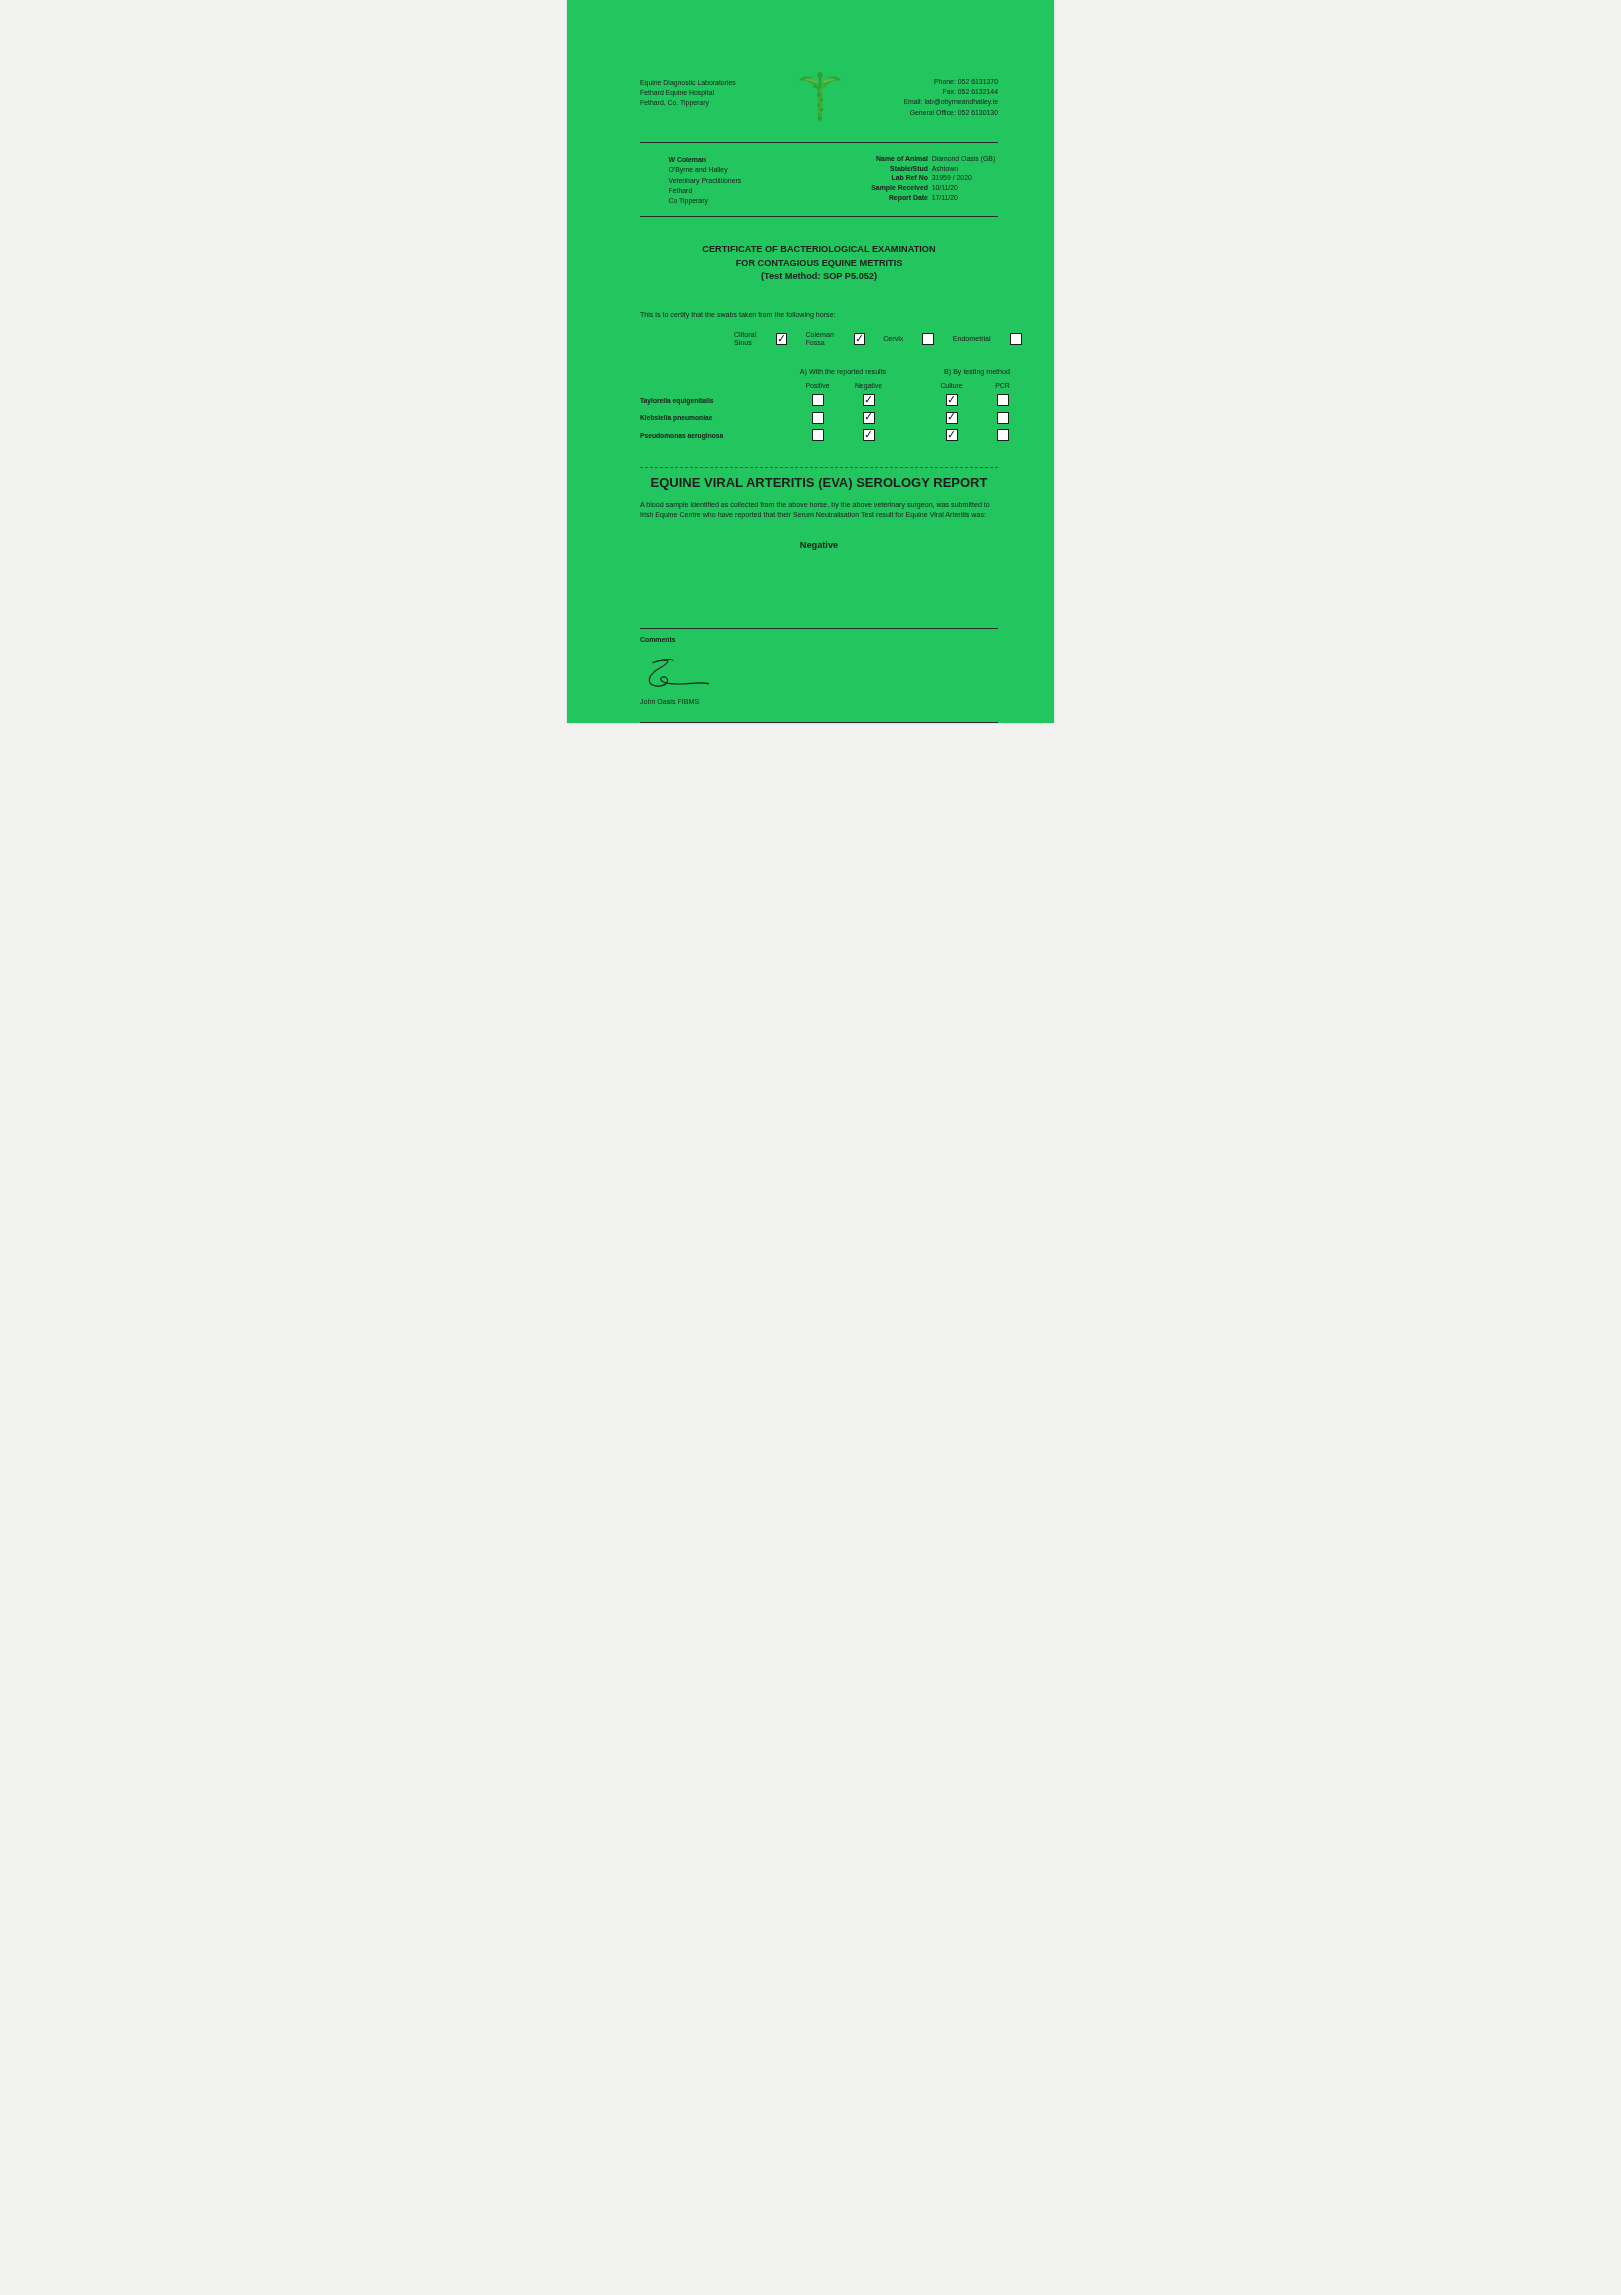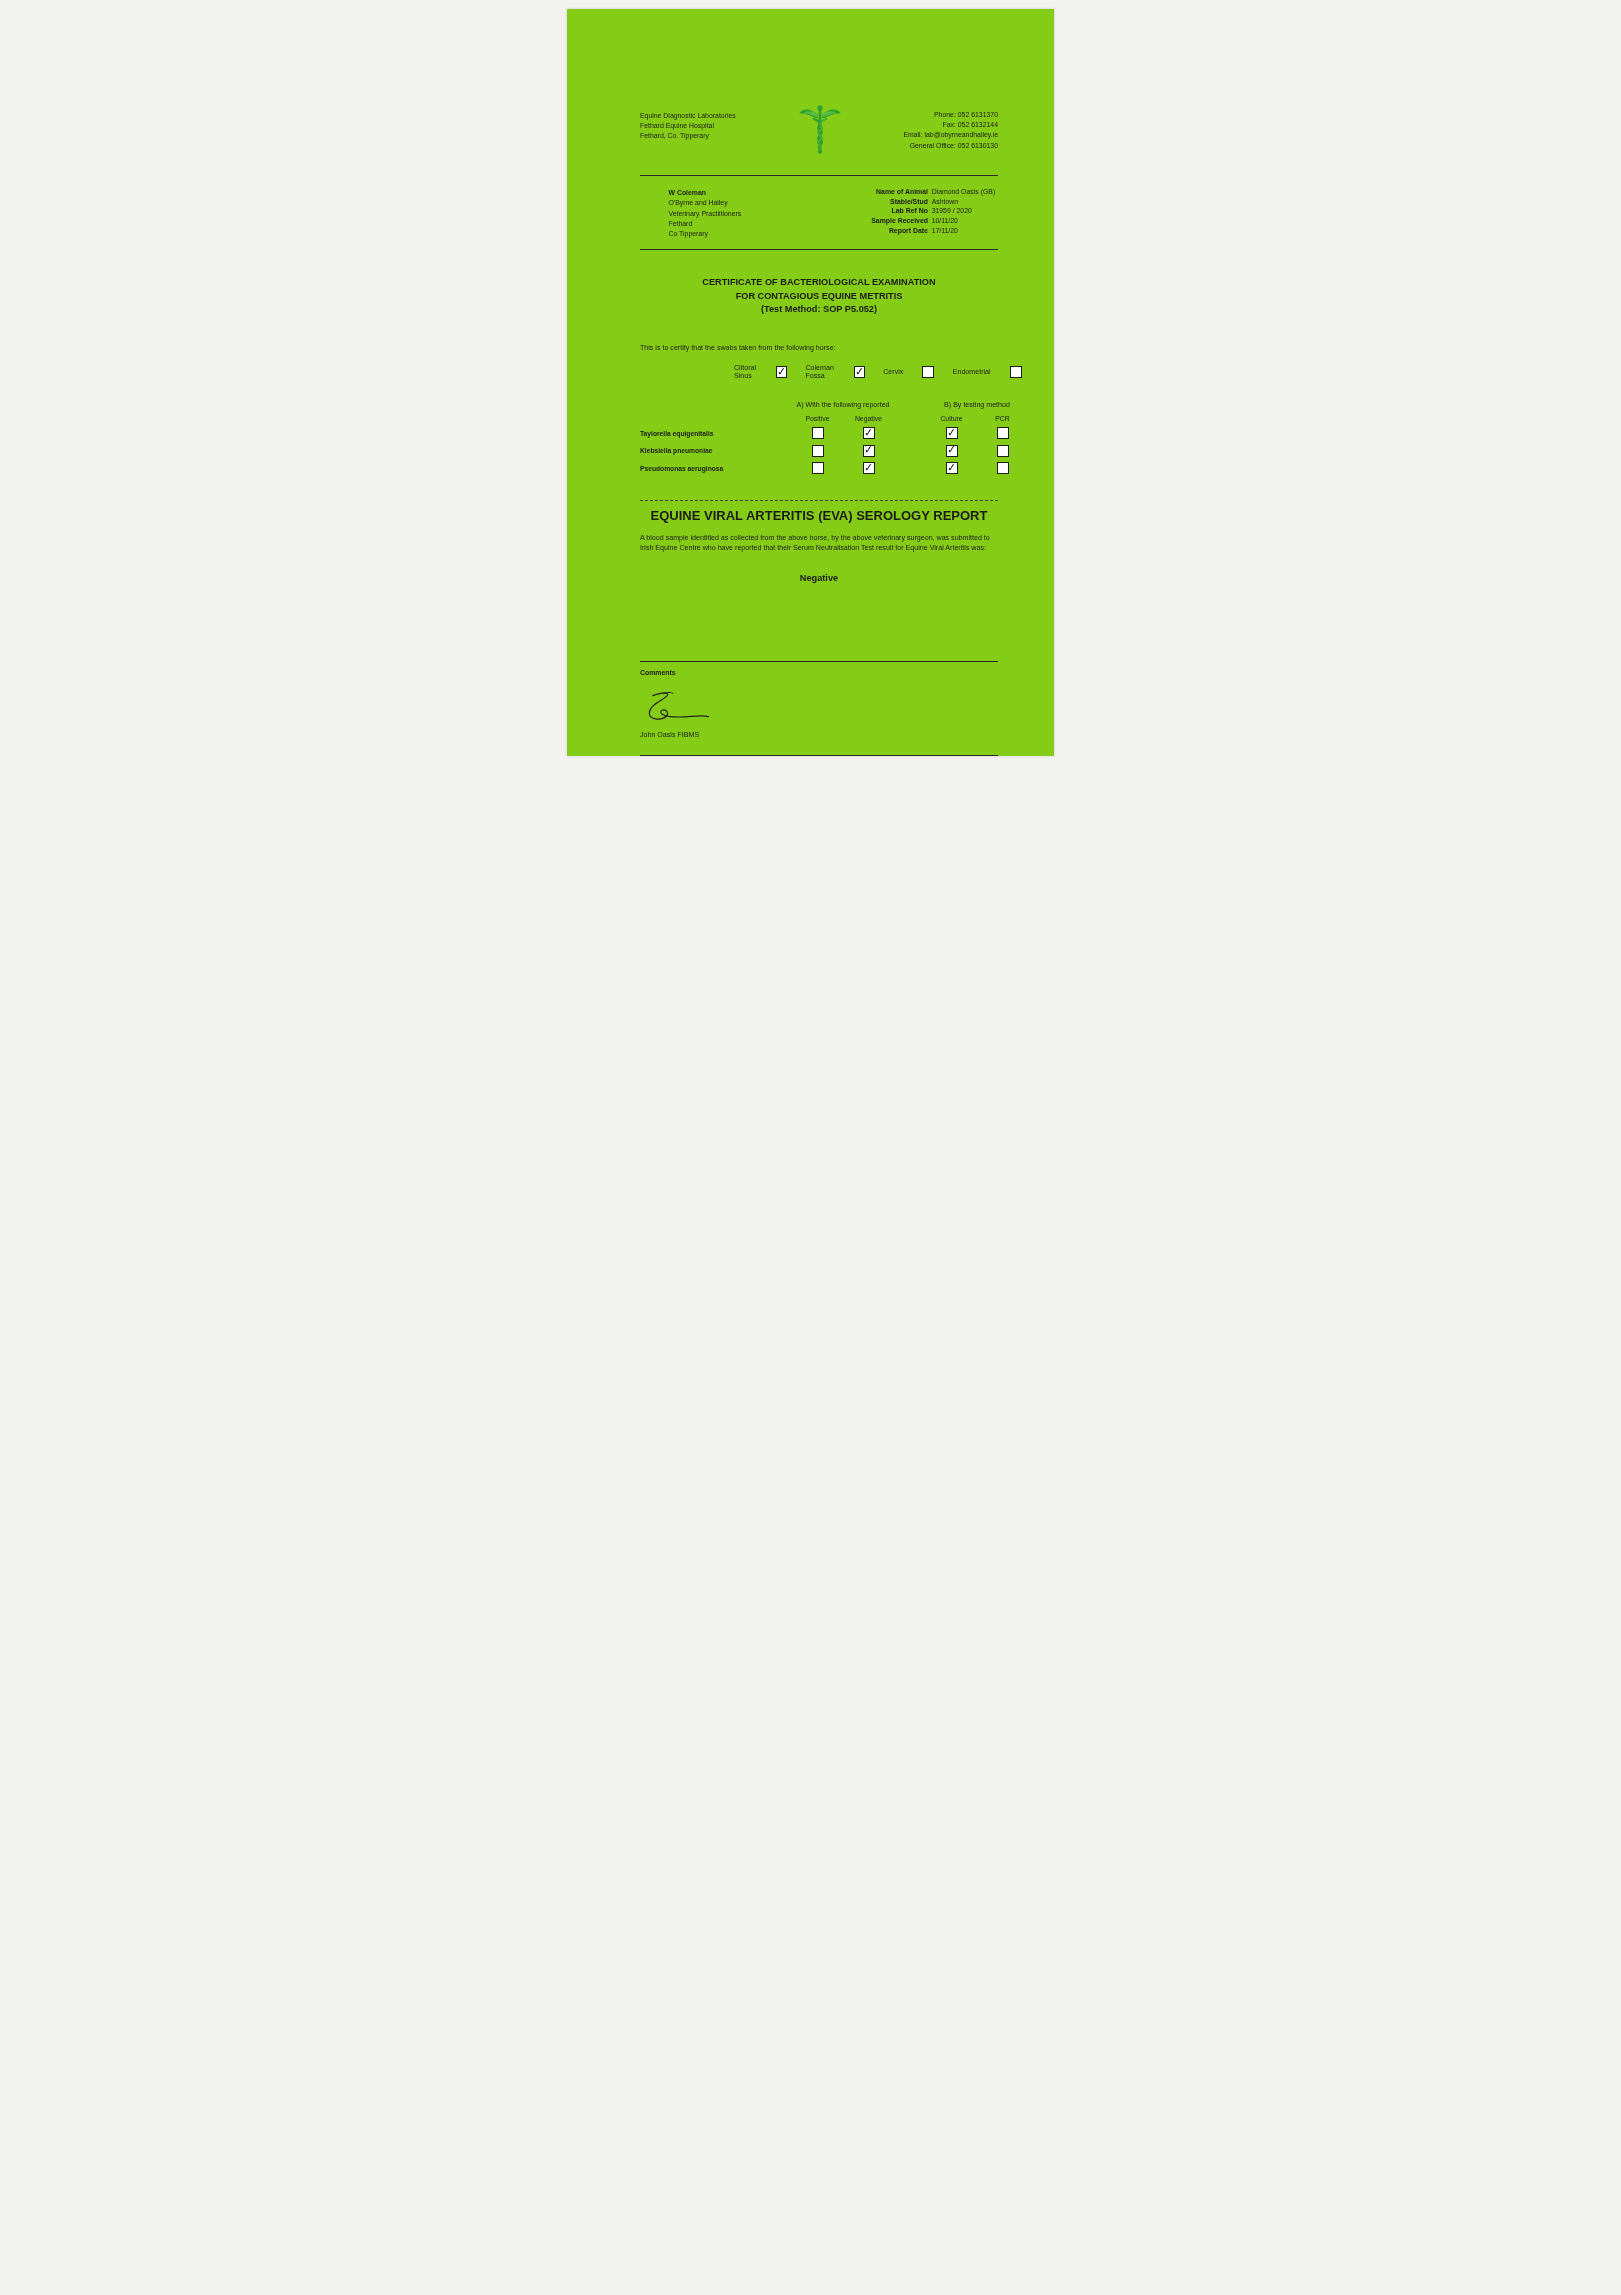--- a/index.html
+++ b/index.html
@@ -6,24 +6,24 @@
     margin: 0;
     padding: 0;
     background: #f2f2f0;
     font-family: "Liberation Sans", "DejaVu Sans", sans-serif;
     color: #1c1c1c;
   }
   .page {
     position: relative;
     width: 487px;
     min-height: 689px;
-    margin: 9px auto;
-    background: #84cc16;
+    margin: 0 auto;
+    background: #22c55e;
     box-shadow: 0 0 2.8px rgba(0,0,0,.15);
-    padding-top: 97px;
+    padding-top: 73px;
     box-sizing: border-box;
   }
   .content {
     width: 358px;
     margin-left: 73px;
   }
   
   .letterhead {
     display: flex;
     align-items: flex-start;
@@ -233,21 +233,21 @@
       </div>
       <div class="site-pair">
         <span>Endometrial</span>
         <span class="cb">
             <span class="tick"></span>
           </span>
       </div>
     </div>
 
     <div class="cem-table">
-      <div class="group-a">A) With the following reported</div>
+      <div class="group-a">A) With the reported results</div>
       <div class="group-b">B) By testing method</div>
 
       <div class="colhead ch-pos">Positive</div>
       <div class="colhead ch-neg">Negative</div>
       <div class="colhead ch-cul">Culture</div>
       <div class="colhead ch-pcr">PCR</div>
 
       <div class="organism">Taylorella equigenitalis</div>
       <div class="cbcell c2">
           <span class="cb">

